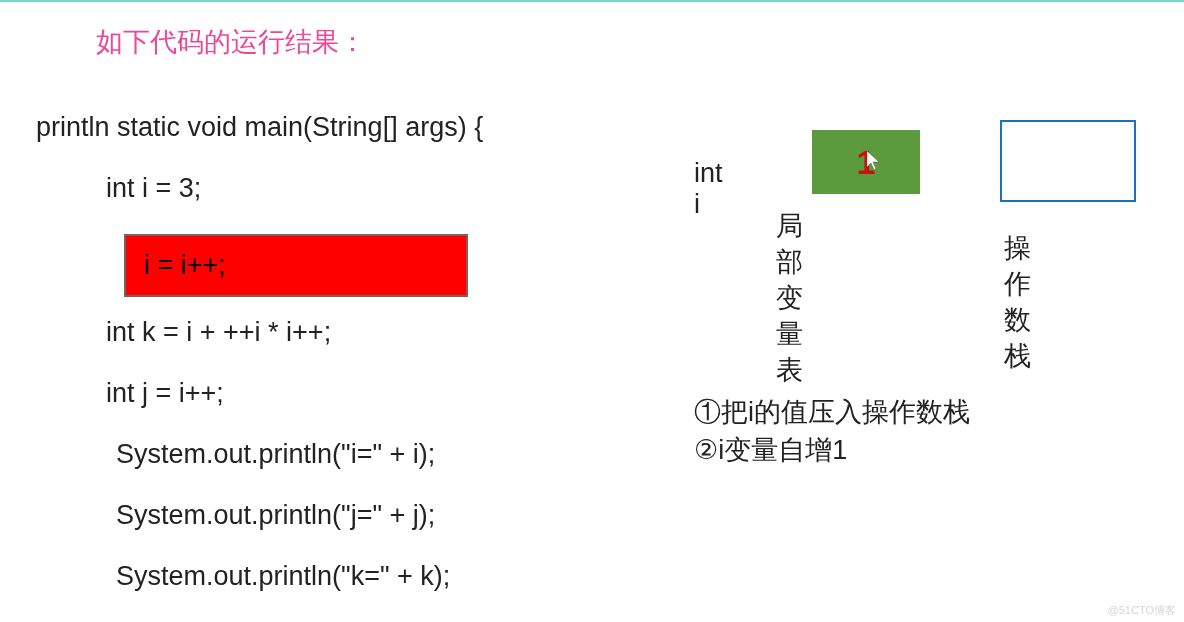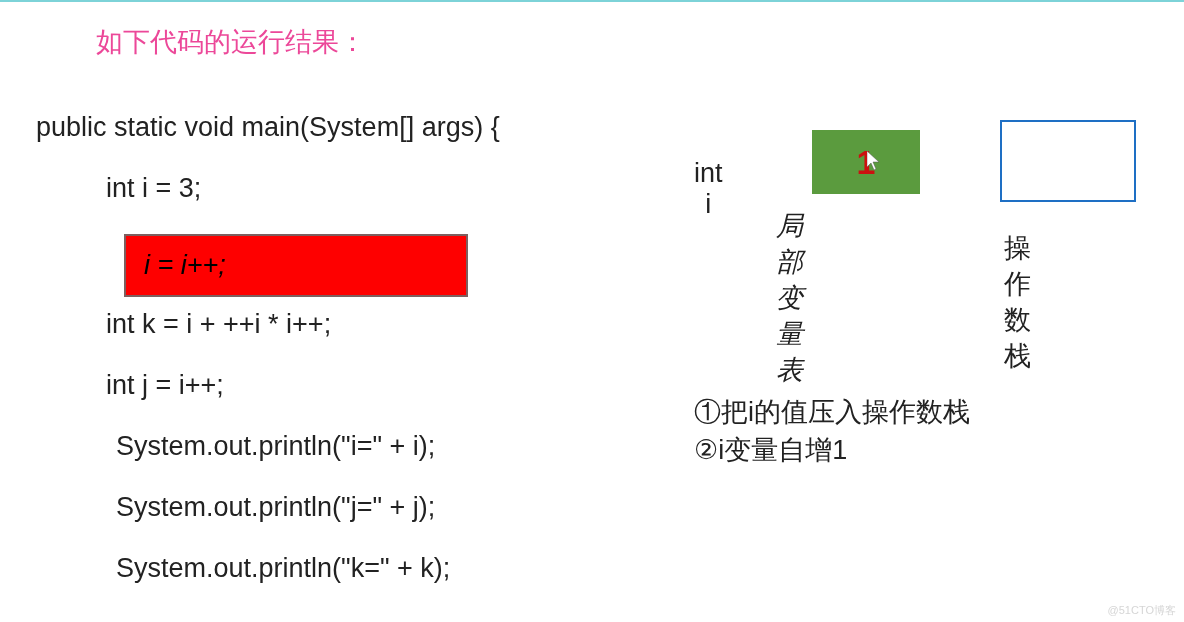--- a/index.html
+++ b/index.html
@@ -41,33 +41,32 @@
     .highlight-line {
       display: inline-block;
       background: #fe0000;
       border: 2px solid #7d5f5f;
       padding: 14px 12px 14px 18px;
       width: 344px;
       margin-left: 88px;
       font-size: 27px;
       color: #000;
     }
-    .hl-wrap { margin-bottom: 12px; font-style: italic; }
+    .hl-wrap { margin-bottom: 20px; }
     .right-area {
       position: absolute;
       top: 130px;
       left: 694px;
     }
     .var-label {
       position: absolute;
       top: 28px;
       left: 0;
       font-size: 27px;
       color: #222;
-      text-align: center;
     }
     .green-box {
       position: absolute;
       top: 0;
       left: 118px;
       width: 108px;
       height: 64px;
       background: #5b9b3e;
       display: flex;
       align-items: center;
@@ -85,21 +84,20 @@
       left: 10px;
       font-size: 18px;
       color: #fff;
     }
     .green-caption {
       position: absolute;
       top: 78px;
       left: 82px;
       font-size: 27px;
       color: #222;
-      font-style: italic;
     }
     .blue-box {
       position: absolute;
       top: -10px;
       left: 306px;
       width: 136px;
       height: 82px;
       border: 2px solid #1e6fc4;
       background: #fff;
     }
@@ -130,21 +128,21 @@
     }
   </style>
 </head>
 <body>
 
 <div class="top-border"></div>
 
 <div class="title">如下代码的运行结果：</div>
 
 <div class="code-block">
-  <div class="code-line">public static void main(System[] args) {</div>
+  <div class="code-line">println static void main(String[] args) {</div>
   <div class="code-line indent1">int i = 3;</div>
   <div class="hl-wrap">
     <span class="highlight-line">i = i++;</span>
   </div>
   <div class="code-line indent1">int k = i + ++i * i++;</div>
   <div class="code-line indent1">int j = i++;</div>
   <div class="code-line indent2">System.out.println("i=" + i);</div>
   <div class="code-line indent2">System.out.println("j=" + j);</div>
   <div class="code-line indent2">System.out.println("k=" + k);</div>
 

